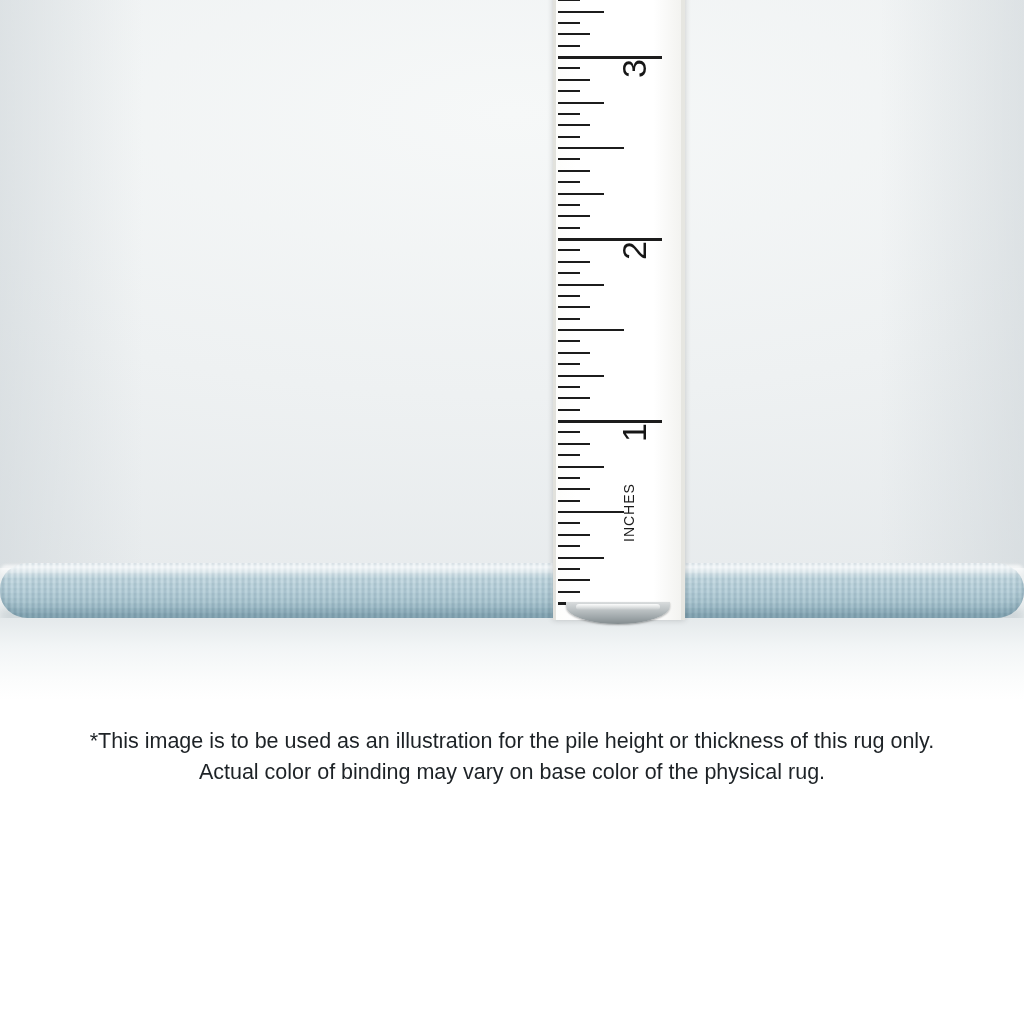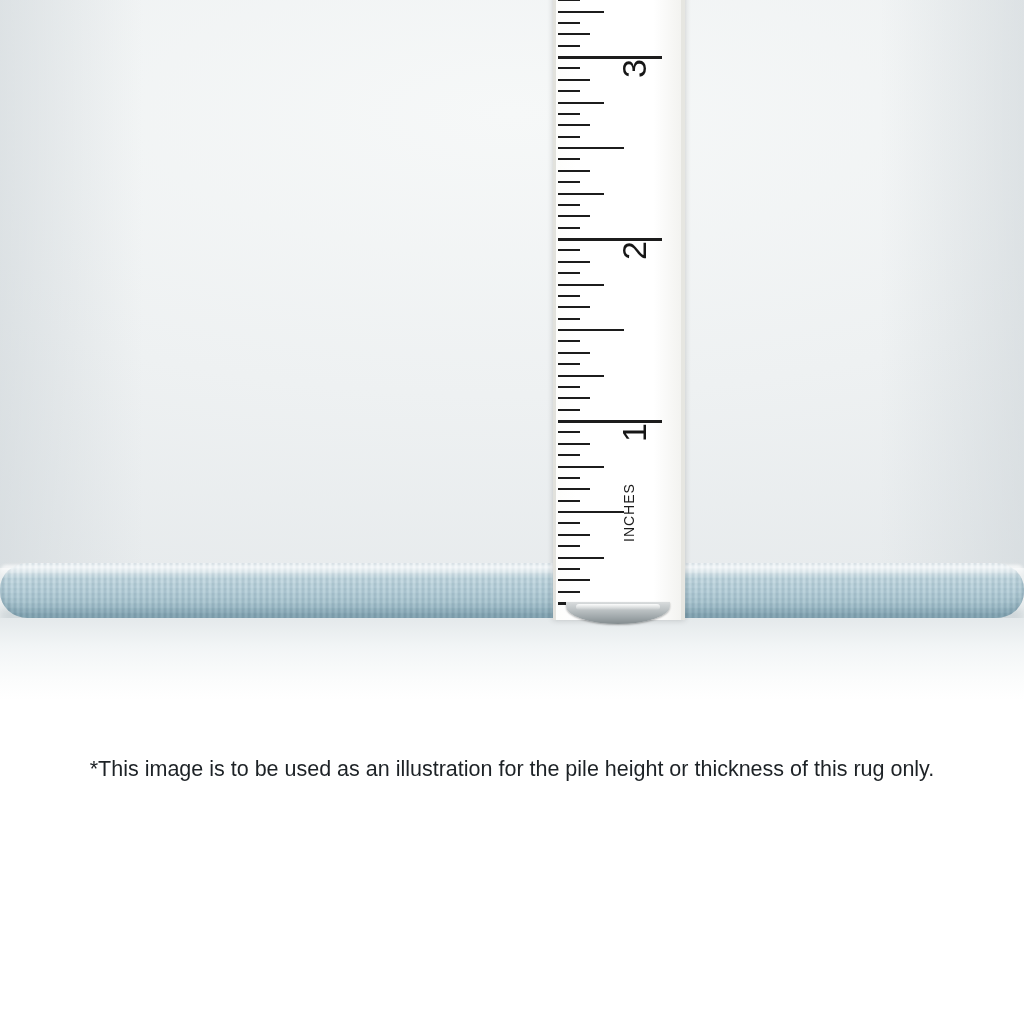--- a/index.html
+++ b/index.html
@@ -197,21 +197,21 @@
     width: 84px;
     height: 6px;
     background: linear-gradient(180deg, rgba(255,255,255,0.9), rgba(255,255,255,0));
     border-radius: 40px;
   }
 
   
   #caption {
     position: absolute;
     left: 0;
-    top: 754px;
+    top: 726px;
     width: 1024px;
     text-align: center;
     color: #1d2226;
     font-family: "Liberation Sans", sans-serif;
     font-size: 21.5px;
     line-height: 31px;
   }
   #caption .line { display: block; }
 </style>
 </head>
@@ -298,15 +298,16 @@
         </div>
       <div id="inches-label" style="top: 550px;">INCHES</div>
     </div>
     <div id="ruler-tip"></div>
     <div id="ruler-tip-shine"></div>
 
   </div>
 
   <div id="caption">
     <span class="line">*This image is to be used as an illustration for the pile height or thickness of this rug only.</span>
+    <span class="line">Actual color of binding may vary on base color of the physical rug.</span>
   </div>
 
 </div>
 
 </body></html>

